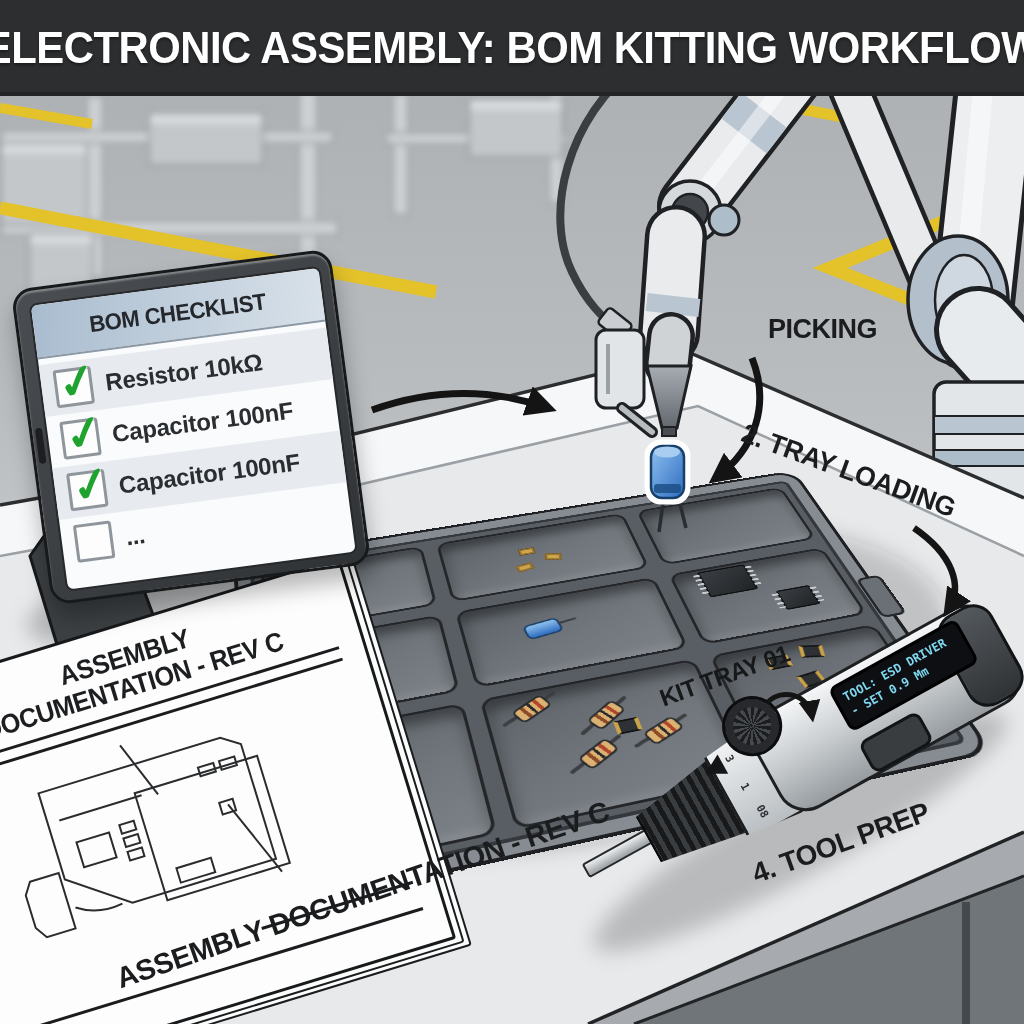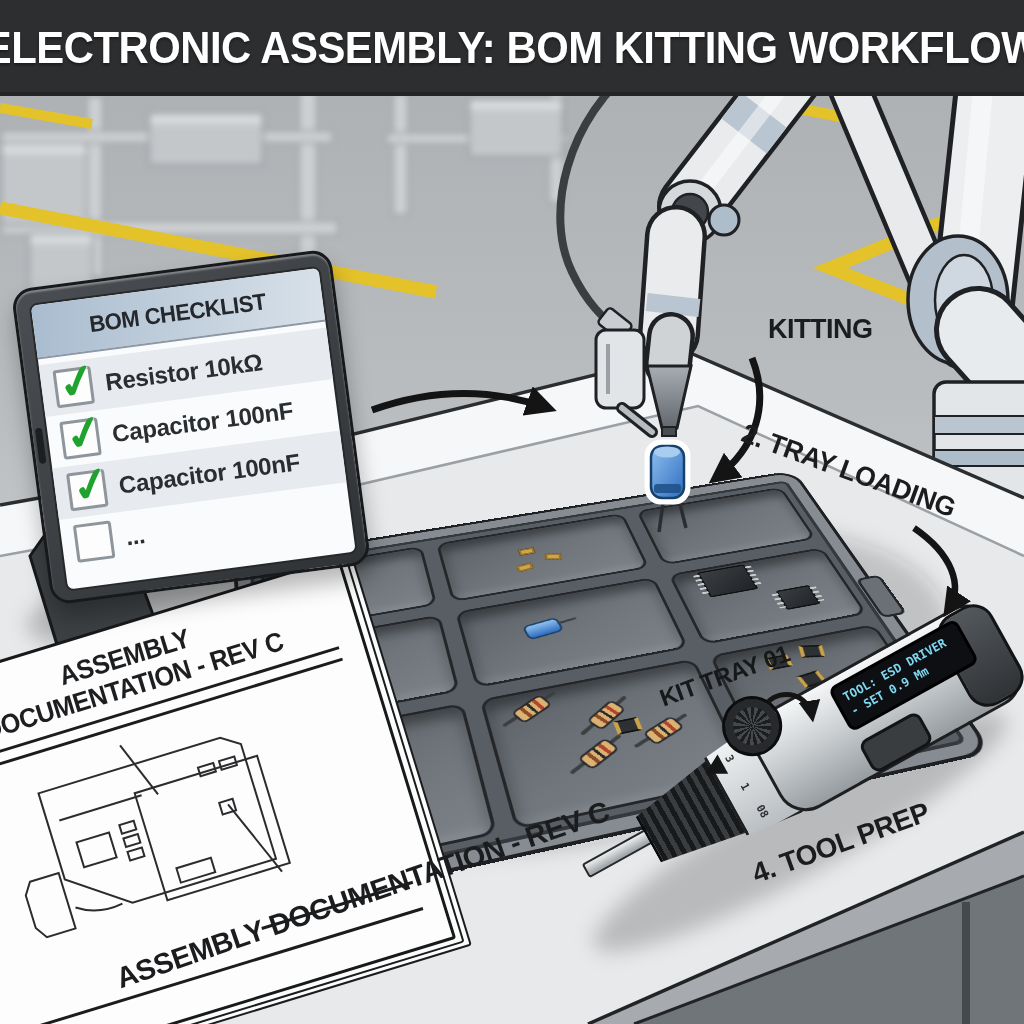--- a/index.html
+++ b/index.html
@@ -345,21 +345,21 @@
         <path d="M0,0 L10,5 L0,10 z" fill="#141414"></path>
       </marker>
     </defs>
     <path d="M372,410 Q462,378 548,408" fill="none" stroke="#141414" stroke-width="7" marker-end="url(#ah)"></path>
     <path d="M752,358 C770,404 756,448 716,478" fill="none" stroke="#141414" stroke-width="7" marker-end="url(#ah)"></path>
     <path d="M914,528 C952,554 964,586 948,610" fill="none" stroke="#141414" stroke-width="6.5" marker-end="url(#ah)"></path>
     <path d="M768,702 a26,26 0 0 1 44,14" fill="none" stroke="#141414" stroke-width="5" marker-end="url(#ah)"></path>
   </svg>
 
   <div class="lbl" style="left:740px;top:314px;font-size:27px;line-height:1.15">
-    <div style="padding-left:28px">KITTING</div>
+    <div style="padding-left:28px">PICKING</div>
   </div>
   <div class="lbl" style="left:748px;top:418px;font-size:27px;transform:rotate(20deg)">2. TRAY LOADING</div>
   <div class="lbl" style="left:748px;top:860px;font-size:28px;transform:rotate(-20deg)">4. TOOL PREP</div>
   <div class="lbl" style="left:656px;top:686px;font-size:24px;transform:rotate(-20deg);color:#16181a">KIT TRAY 01</div>
   <div class="lbl" style="left:112px;top:964px;font-size:29px;transform:rotate(-19deg)">ASSEMBLY DOCUMENTATION - REV C</div>
 
   <div id="header">
     <div class="t">ELECTRONIC ASSEMBLY: BOM KITTING WORKFLOW</div>
   </div>
 

